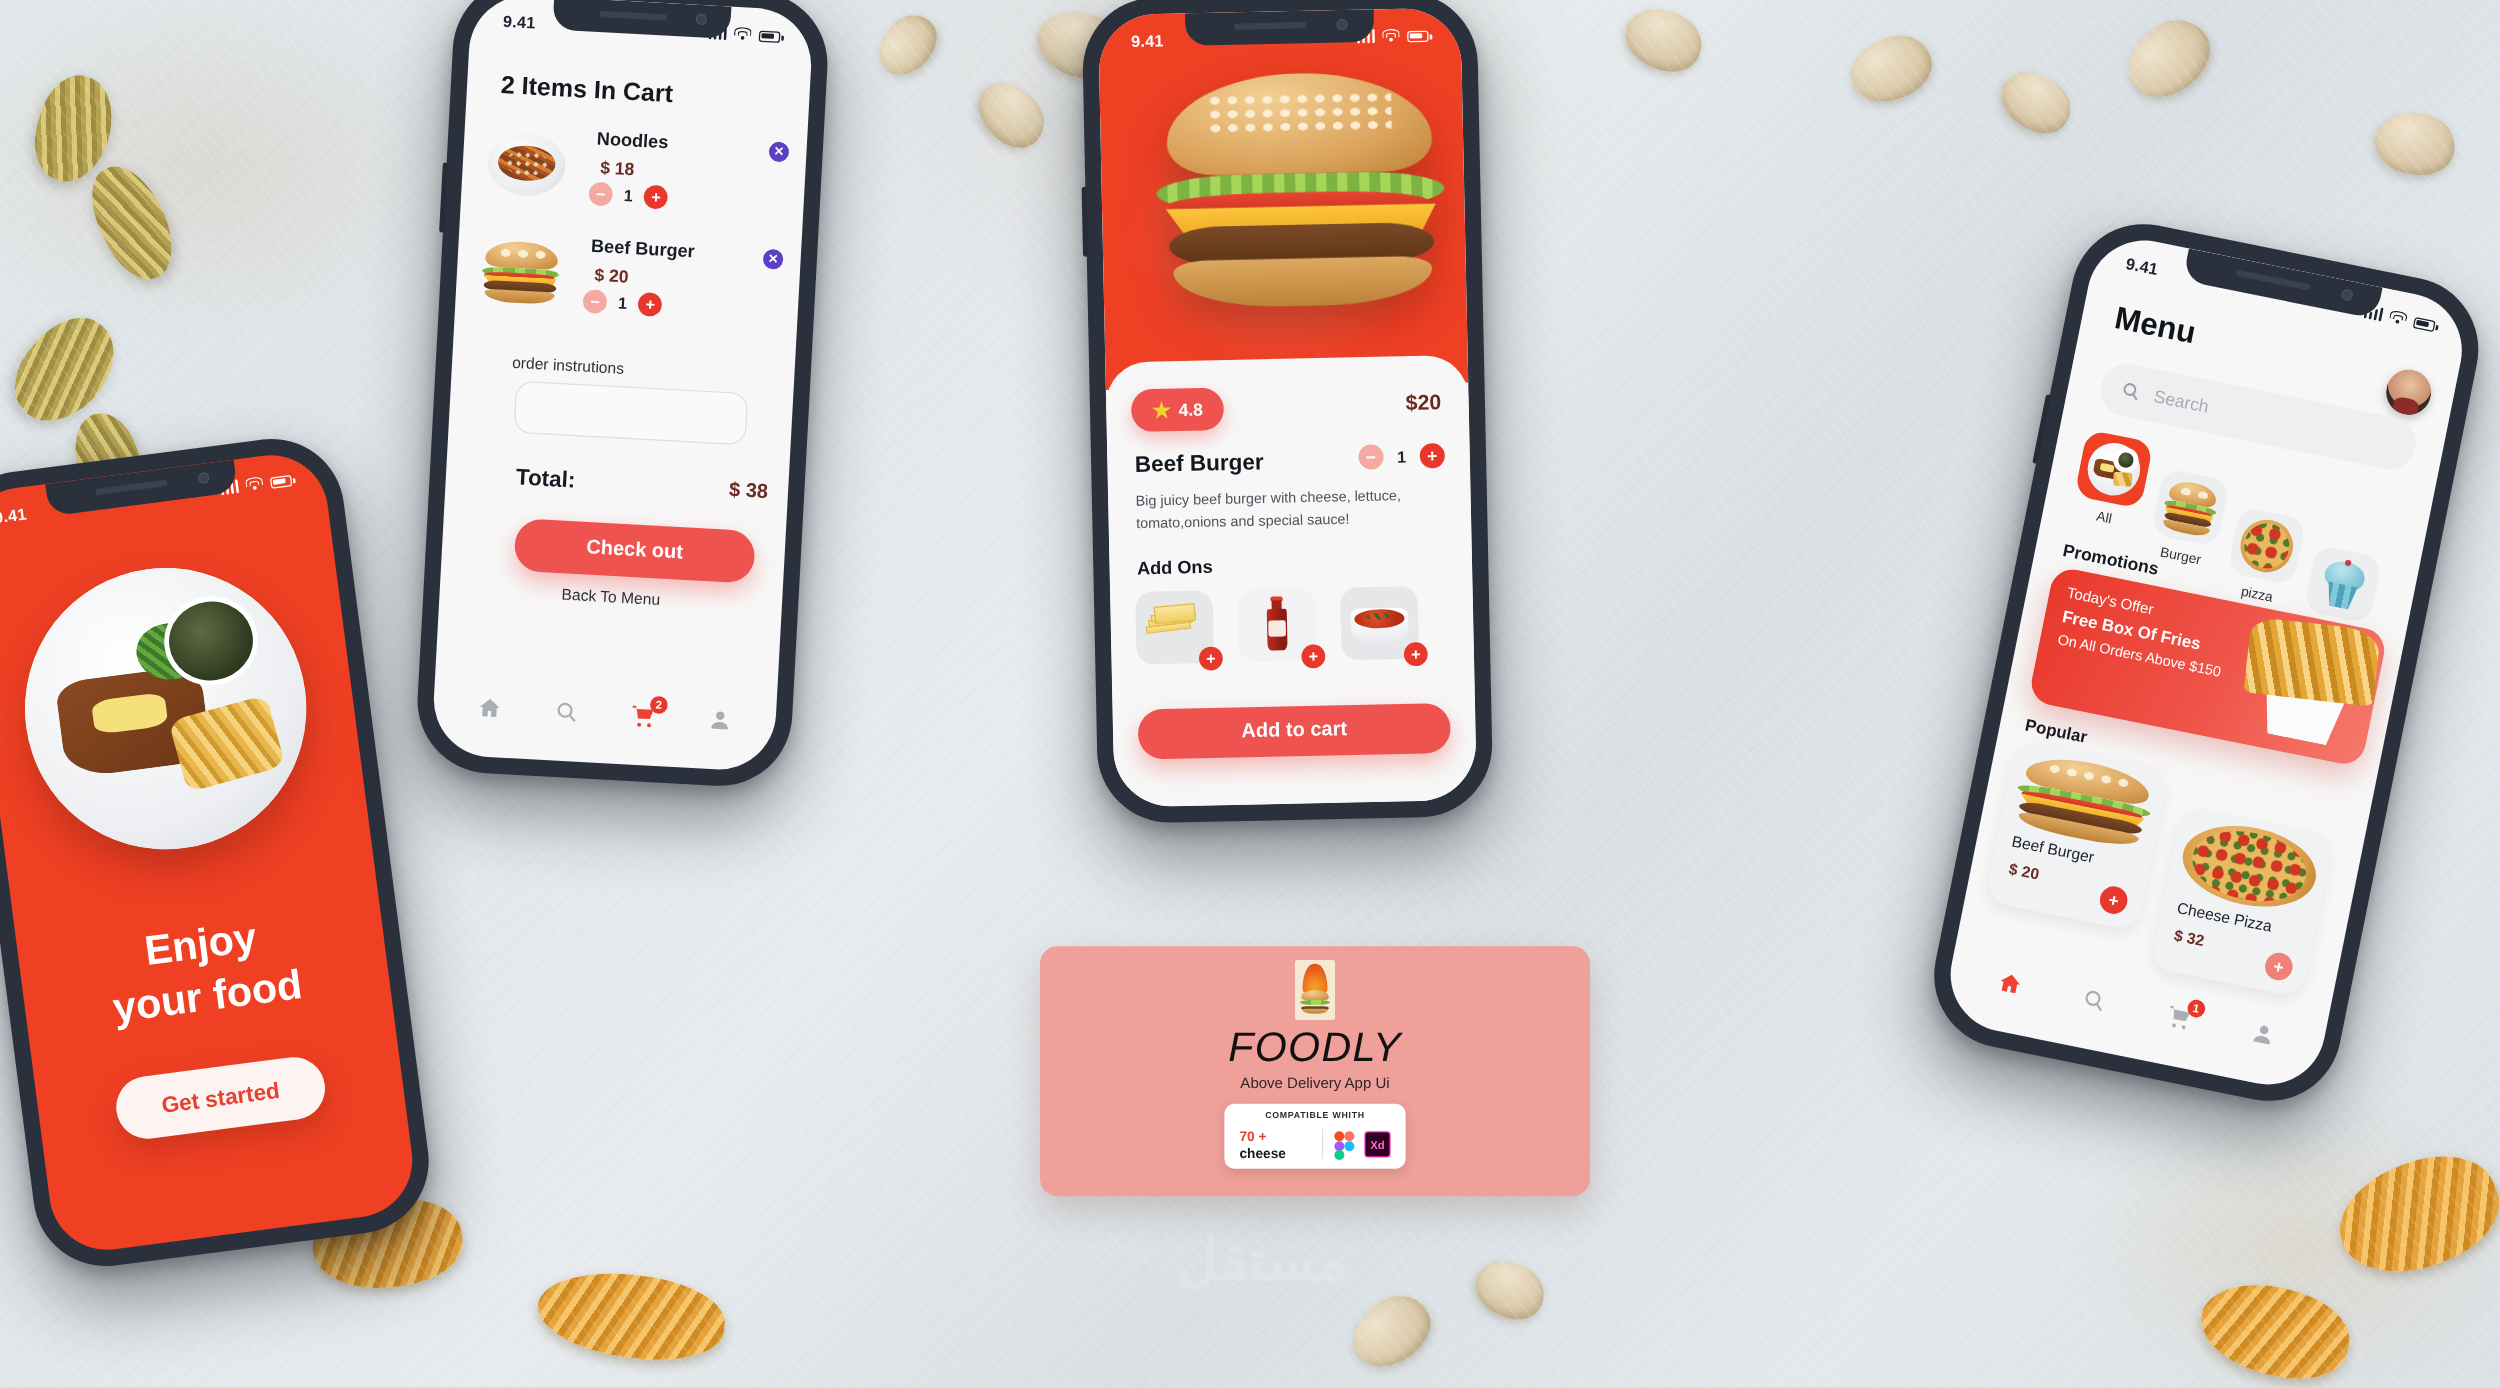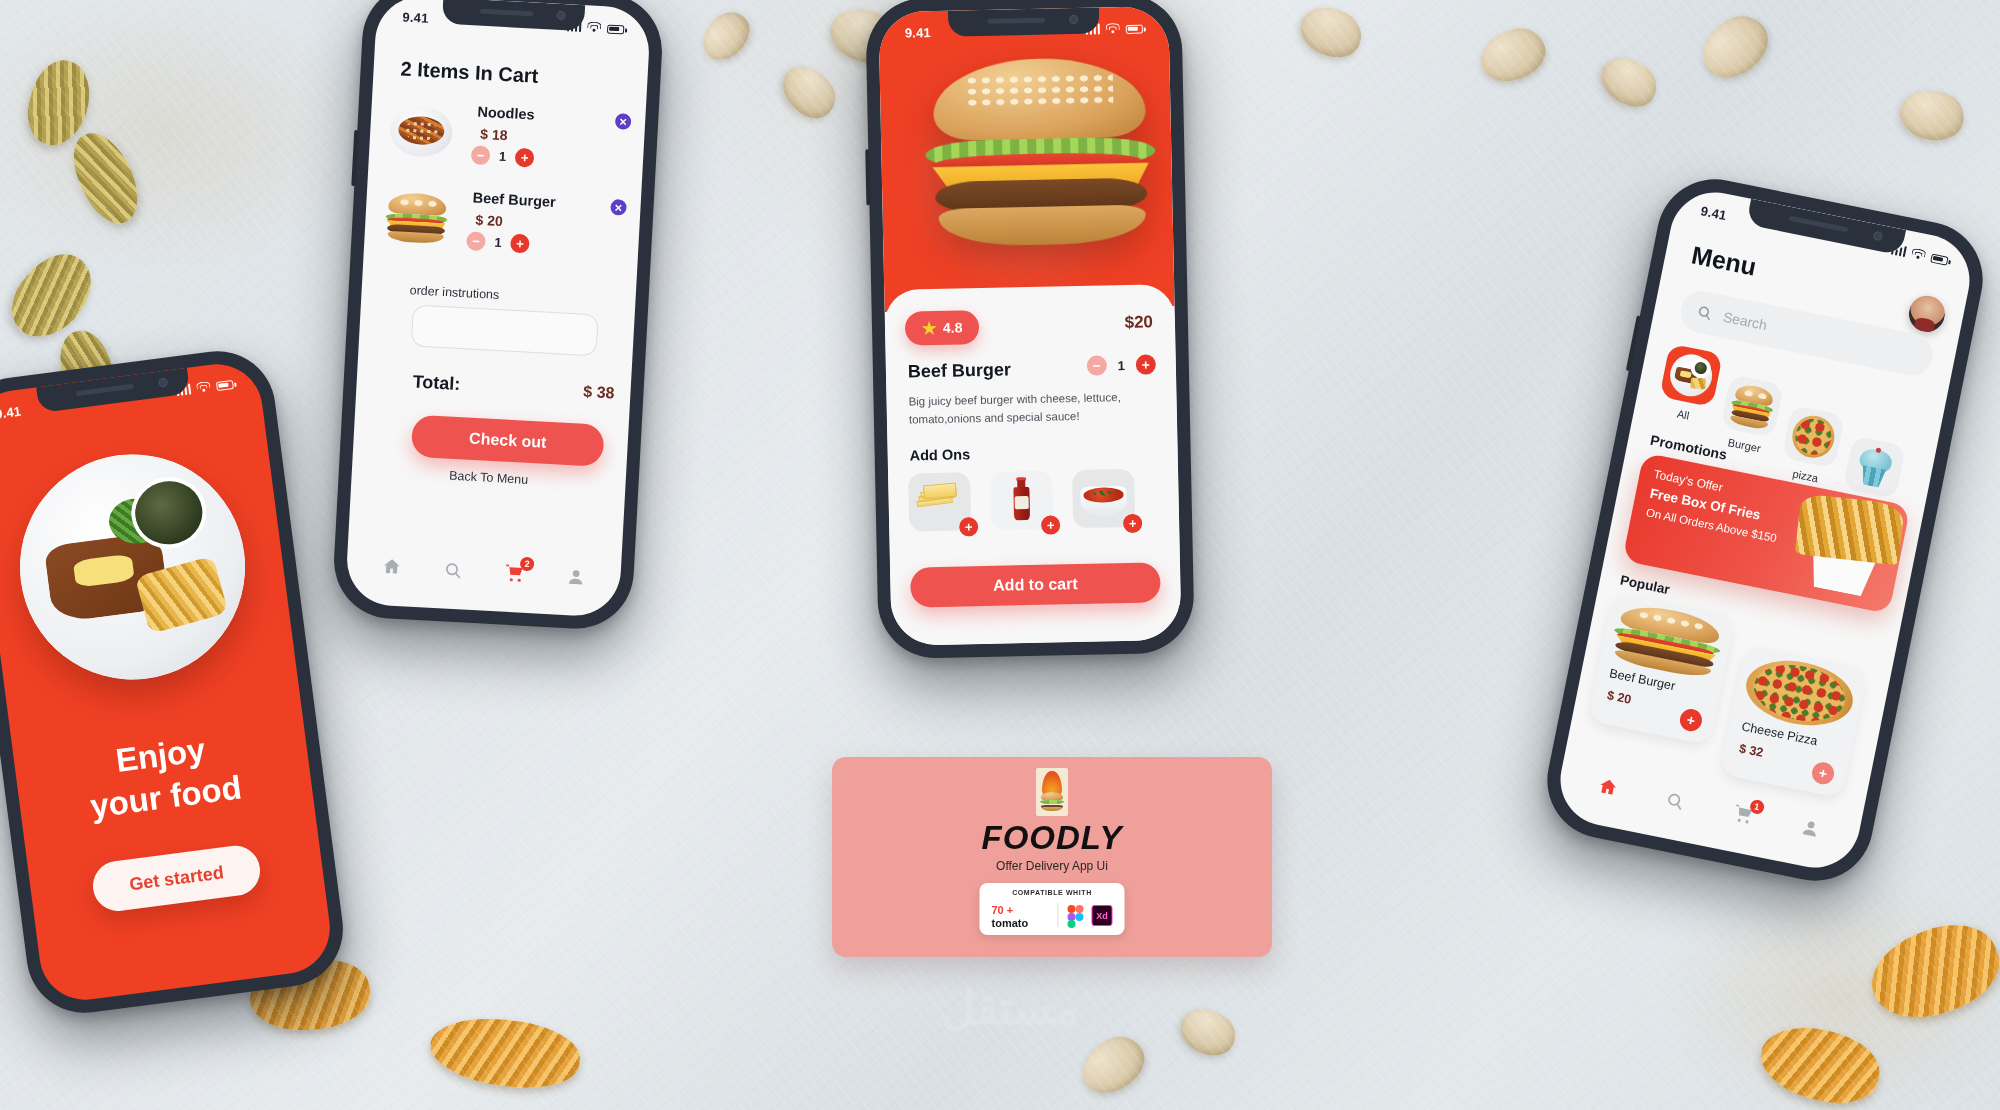--- a/index.html
+++ b/index.html
@@ -310,21 +310,21 @@
     background:#efa09a; border-radius:14px;
     box-shadow:0 12px 26px rgba(120,70,65,.22);
   }
   .brand-logo{ position:absolute; left:50%; transform:translateX(-50%); top:11px; width:32px;height:48px;
     background:#f4ead4; border-radius:2px; overflow:hidden; }
   .brand-logo .flame{ position:absolute; left:18%;top:6%;width:64%;height:56%;
     background:radial-gradient(circle at 50% 70%,#f6a623,#e2571c 72%);
     border-radius:50% 50% 50% 50%/80% 80% 30% 30%; }
   .brand-logo .bb{ position:absolute; left:14%; bottom:10%; width:72%; height:40%; }
   .brand-name{ position:absolute; left:0;right:0; top:62px; text-align:center;
-    font-size:33px; font-weight:700; font-style:italic; letter-spacing:1px; color:#111; }
+    font-size:33px; font-weight:400; font-style:italic; letter-spacing:1px; color:#111; }
   .brand-sub{ position:absolute; left:0;right:0; top:102px; text-align:center; font-size:12px; color:#2a2624; }
   .compat{ position:absolute; left:50%; transform:translateX(-50%); top:126px; width:145px;height:52px;
     background:#fff; border-radius:8px; box-shadow:0 3px 9px rgba(110,60,55,.2);padding-left:17px; }
   .compat .ch{ position:absolute; left:0;right:0;top:6px; text-align:center; font-size:7px;font-weight:700;letter-spacing:.6px;color:#2a2a2a; }
   .compat .left{ position:absolute; left:12px; top:21px; }
   .compat .n{ font-size:11px;font-weight:700;color:#e8402e; }
   .compat .s{ font-size:11px;font-weight:700;color:#16181c; margin-top:1px;}
   .compat .div{ position:absolute; left:78px; top:20px; width:1px;height:24px;background:#dedede; }
   .compat .figma{ position:absolute; left:88px; top:22px; width:17px;height:23px; }
   .compat .figma b{ position:absolute; display:block; width:8px;height:8px;border-radius:50%; }
@@ -781,26 +781,26 @@
   <div class="brand-logo">
     <div class="flame"></div>
     <div class="bb burger">
       <div class="bun-top"></div>
         <div class="lettuce"></div>
         <div class="patty"></div>
         <div class="bun-bot"></div>
     </div>
   </div>
   <div class="brand-name">FOODLY</div>
-  <div class="brand-sub">Offer Delivery App Ui</div>
+  <div class="brand-sub">Above Delivery App Ui</div>
   <div class="compat">
     <div class="ch">COMPATIBLE WHITH</div>
     <div class="left">
       <div class="n">70 +</div>
-      <div class="s">tomato</div>
+      <div class="s">cheese</div>
     </div>
     <div class="div"></div>
     <div class="figma">
       <b style="left:0;top:0;background:#f24e1e"></b>
       <b style="left:8px;top:0;background:#ff7262"></b>
       <b style="left:0;top:8px;background:#a259ff"></b>
       <b style="left:8px;top:8px;background:#1abcfe"></b>
       <b style="left:0;top:15px;background:#0acf83"></b>
     </div>
     <div class="xd">Xd</div>

